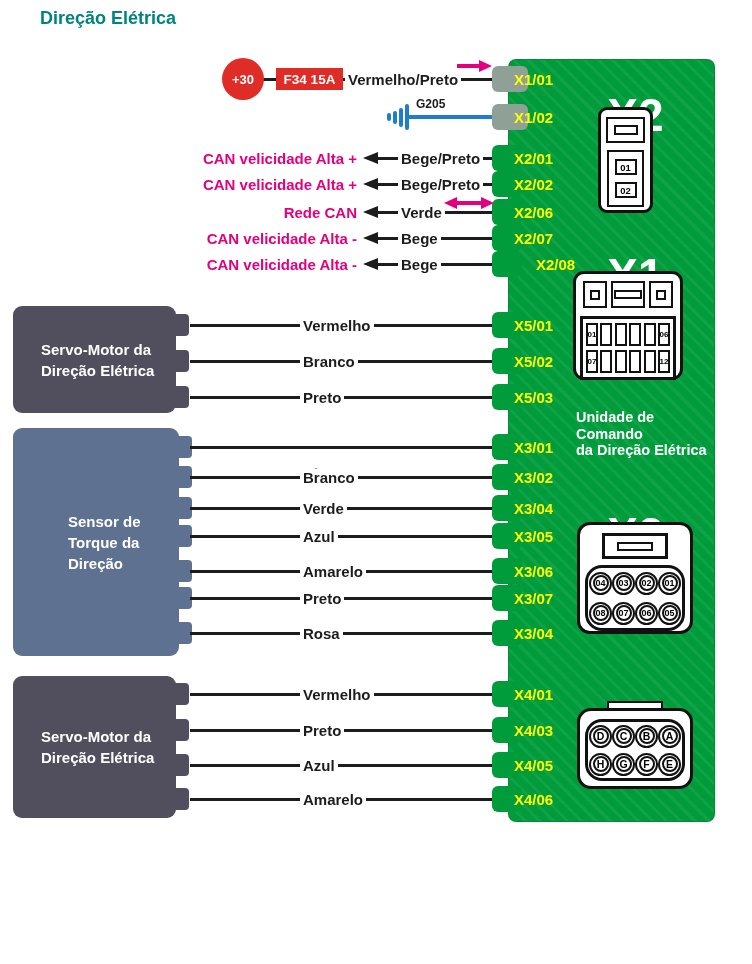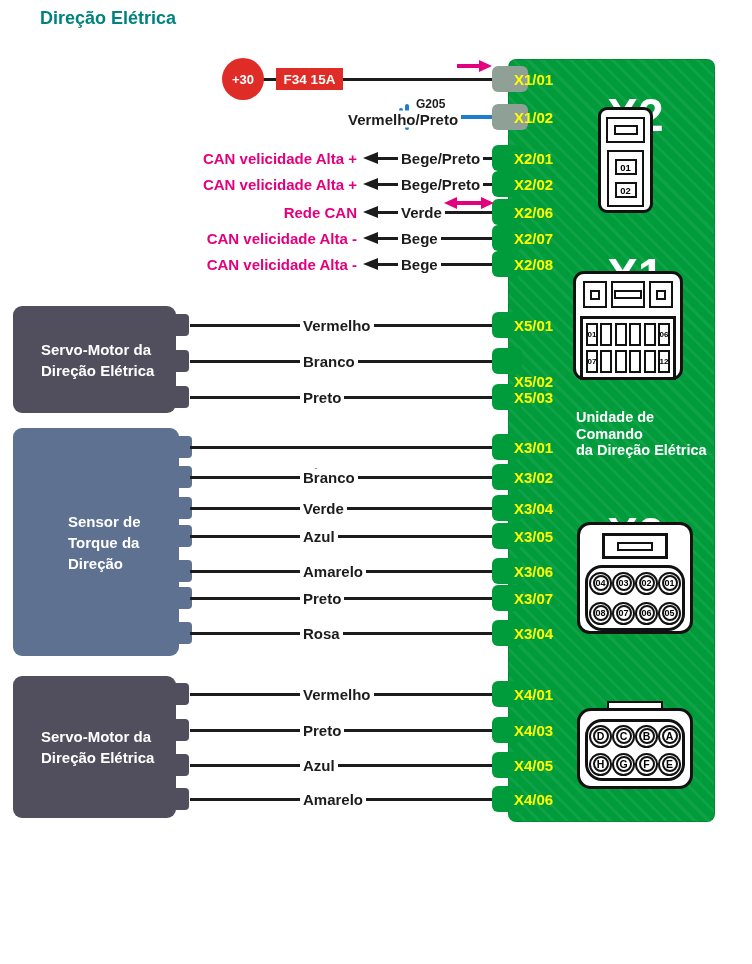--- a/index.html
+++ b/index.html
@@ -17,21 +17,21 @@
   .pin-tab.gray{background:#8fa096;width:36px;}
   .pin-label{position:absolute;left:514px;color:#ffff00;font-weight:bold;font-size:15px;z-index:3;transform:translateY(-50%);white-space:nowrap;}
   .func-label{position:absolute;left:140px;width:217px;text-align:right;color:#e2007f;font-weight:bold;font-size:15px;transform:translateY(-50%);z-index:3;white-space:nowrap;}
   .arrow-left{position:absolute;width:0;height:0;border-top:6.5px solid transparent;border-bottom:6.5px solid transparent;border-right:15px solid #1c1c1c;z-index:2;transform:translateY(-50%);}
   .device{position:absolute;border-radius:9px;color:#fff;font-weight:bold;font-size:15px;display:flex;flex-direction:column;justify-content:center;z-index:1;box-sizing:border-box;}
   .device span{line-height:21px;}
   .device-tab{position:absolute;width:17px;height:22px;border-radius:4px;z-index:0;}
   .fuse-circle{position:absolute;left:222px;top:58px;width:42px;height:42px;border-radius:50%;background:#df2c26;color:#fff;font-weight:bold;font-size:13px;display:flex;align-items:center;justify-content:center;z-index:3;}
   .fuse-box{position:absolute;left:276px;top:68px;width:67px;height:22px;background:#df2c26;color:#fff;font-weight:bold;font-size:13.5px;display:flex;align-items:center;justify-content:center;z-index:3;}
   .power-wire{left:260px;top:78px;width:236px;}
-  .power-label{left:345px;top:79px;margin-top:40px;}
+  .power-label{left:345px;top:79px;}
   .m-arrow{position:absolute;display:flex;align-items:center;z-index:4;}
   .m-tail{height:4px;background:#e2007f;}
   .m-head-r{width:0;height:0;border-top:6.5px solid transparent;border-bottom:6.5px solid transparent;border-left:13px solid #e2007f;}
   .m-head-l{width:0;height:0;border-top:6.5px solid transparent;border-bottom:6.5px solid transparent;border-right:13px solid #e2007f;}
   .gnd-sym{position:absolute;left:387px;top:104px;height:26px;display:flex;align-items:center;gap:2px;z-index:2;}
   .gnd-bar{width:4px;border-radius:2px;background:#1e7ecd;}
   .gnd-wire{position:absolute;left:409px;top:115px;width:87px;height:4px;background:#1e7ecd;z-index:1;}
   .gnd-label{position:absolute;left:416px;top:97px;font-weight:bold;font-size:12px;color:#1c1c1c;z-index:3;}
   .conn{position:absolute;background:#fff;border:3px solid #111;z-index:2;box-sizing:border-box;}
   #conn1{left:598px;top:107px;width:55px;height:106px;border-radius:9px;}
@@ -234,25 +234,25 @@
     <div class="pin-label" style="top: 117px;">X1/02</div>
     <div class="pin-tab" style="top: 145px;"></div>
     <div class="pin-label" style="top: 158px;">X2/01</div>
     <div class="pin-tab" style="top: 171px;"></div>
     <div class="pin-label" style="top: 184px;">X2/02</div>
     <div class="pin-tab" style="top: 199px;"></div>
     <div class="pin-label" style="top: 212px;">X2/06</div>
     <div class="pin-tab" style="top: 225px;"></div>
     <div class="pin-label" style="top: 238px;">X2/07</div>
     <div class="pin-tab" style="top: 251px;"></div>
-    <div class="pin-label" style="top: 264px;">X2/08</div>
+    <div class="pin-label" style="top: 264px; margin-left: 22px;">X2/08</div>
     <div class="pin-tab" style="top: 312px;"></div>
     <div class="pin-label" style="top: 325px;">X5/01</div>
     <div class="pin-tab" style="top: 348px;"></div>
-    <div class="pin-label" style="top: 381px; text-align: center;">X5/02</div>
+    <div class="pin-label" style="top: 361px; text-align: center;">X5/02</div>
     <div class="pin-tab" style="top: 384px;"></div>
     <div class="pin-label" style="top: 397px;">X5/03</div>
     <div class="pin-tab" style="top: 434px;"></div>
     <div class="pin-label" style="top: 447px;">X3/01</div>
     <div class="pin-tab" style="top: 464px;"></div>
     <div class="pin-label" style="top: 477px; text-align: center;">X3/02</div>
     <div class="pin-tab" style="top: 495px;"></div>
     <div class="pin-label" style="top: 508px;">X3/04</div>
     <div class="pin-tab" style="top: 523px;"></div>
     <div class="pin-label" style="top: 536px;">X3/05</div>

